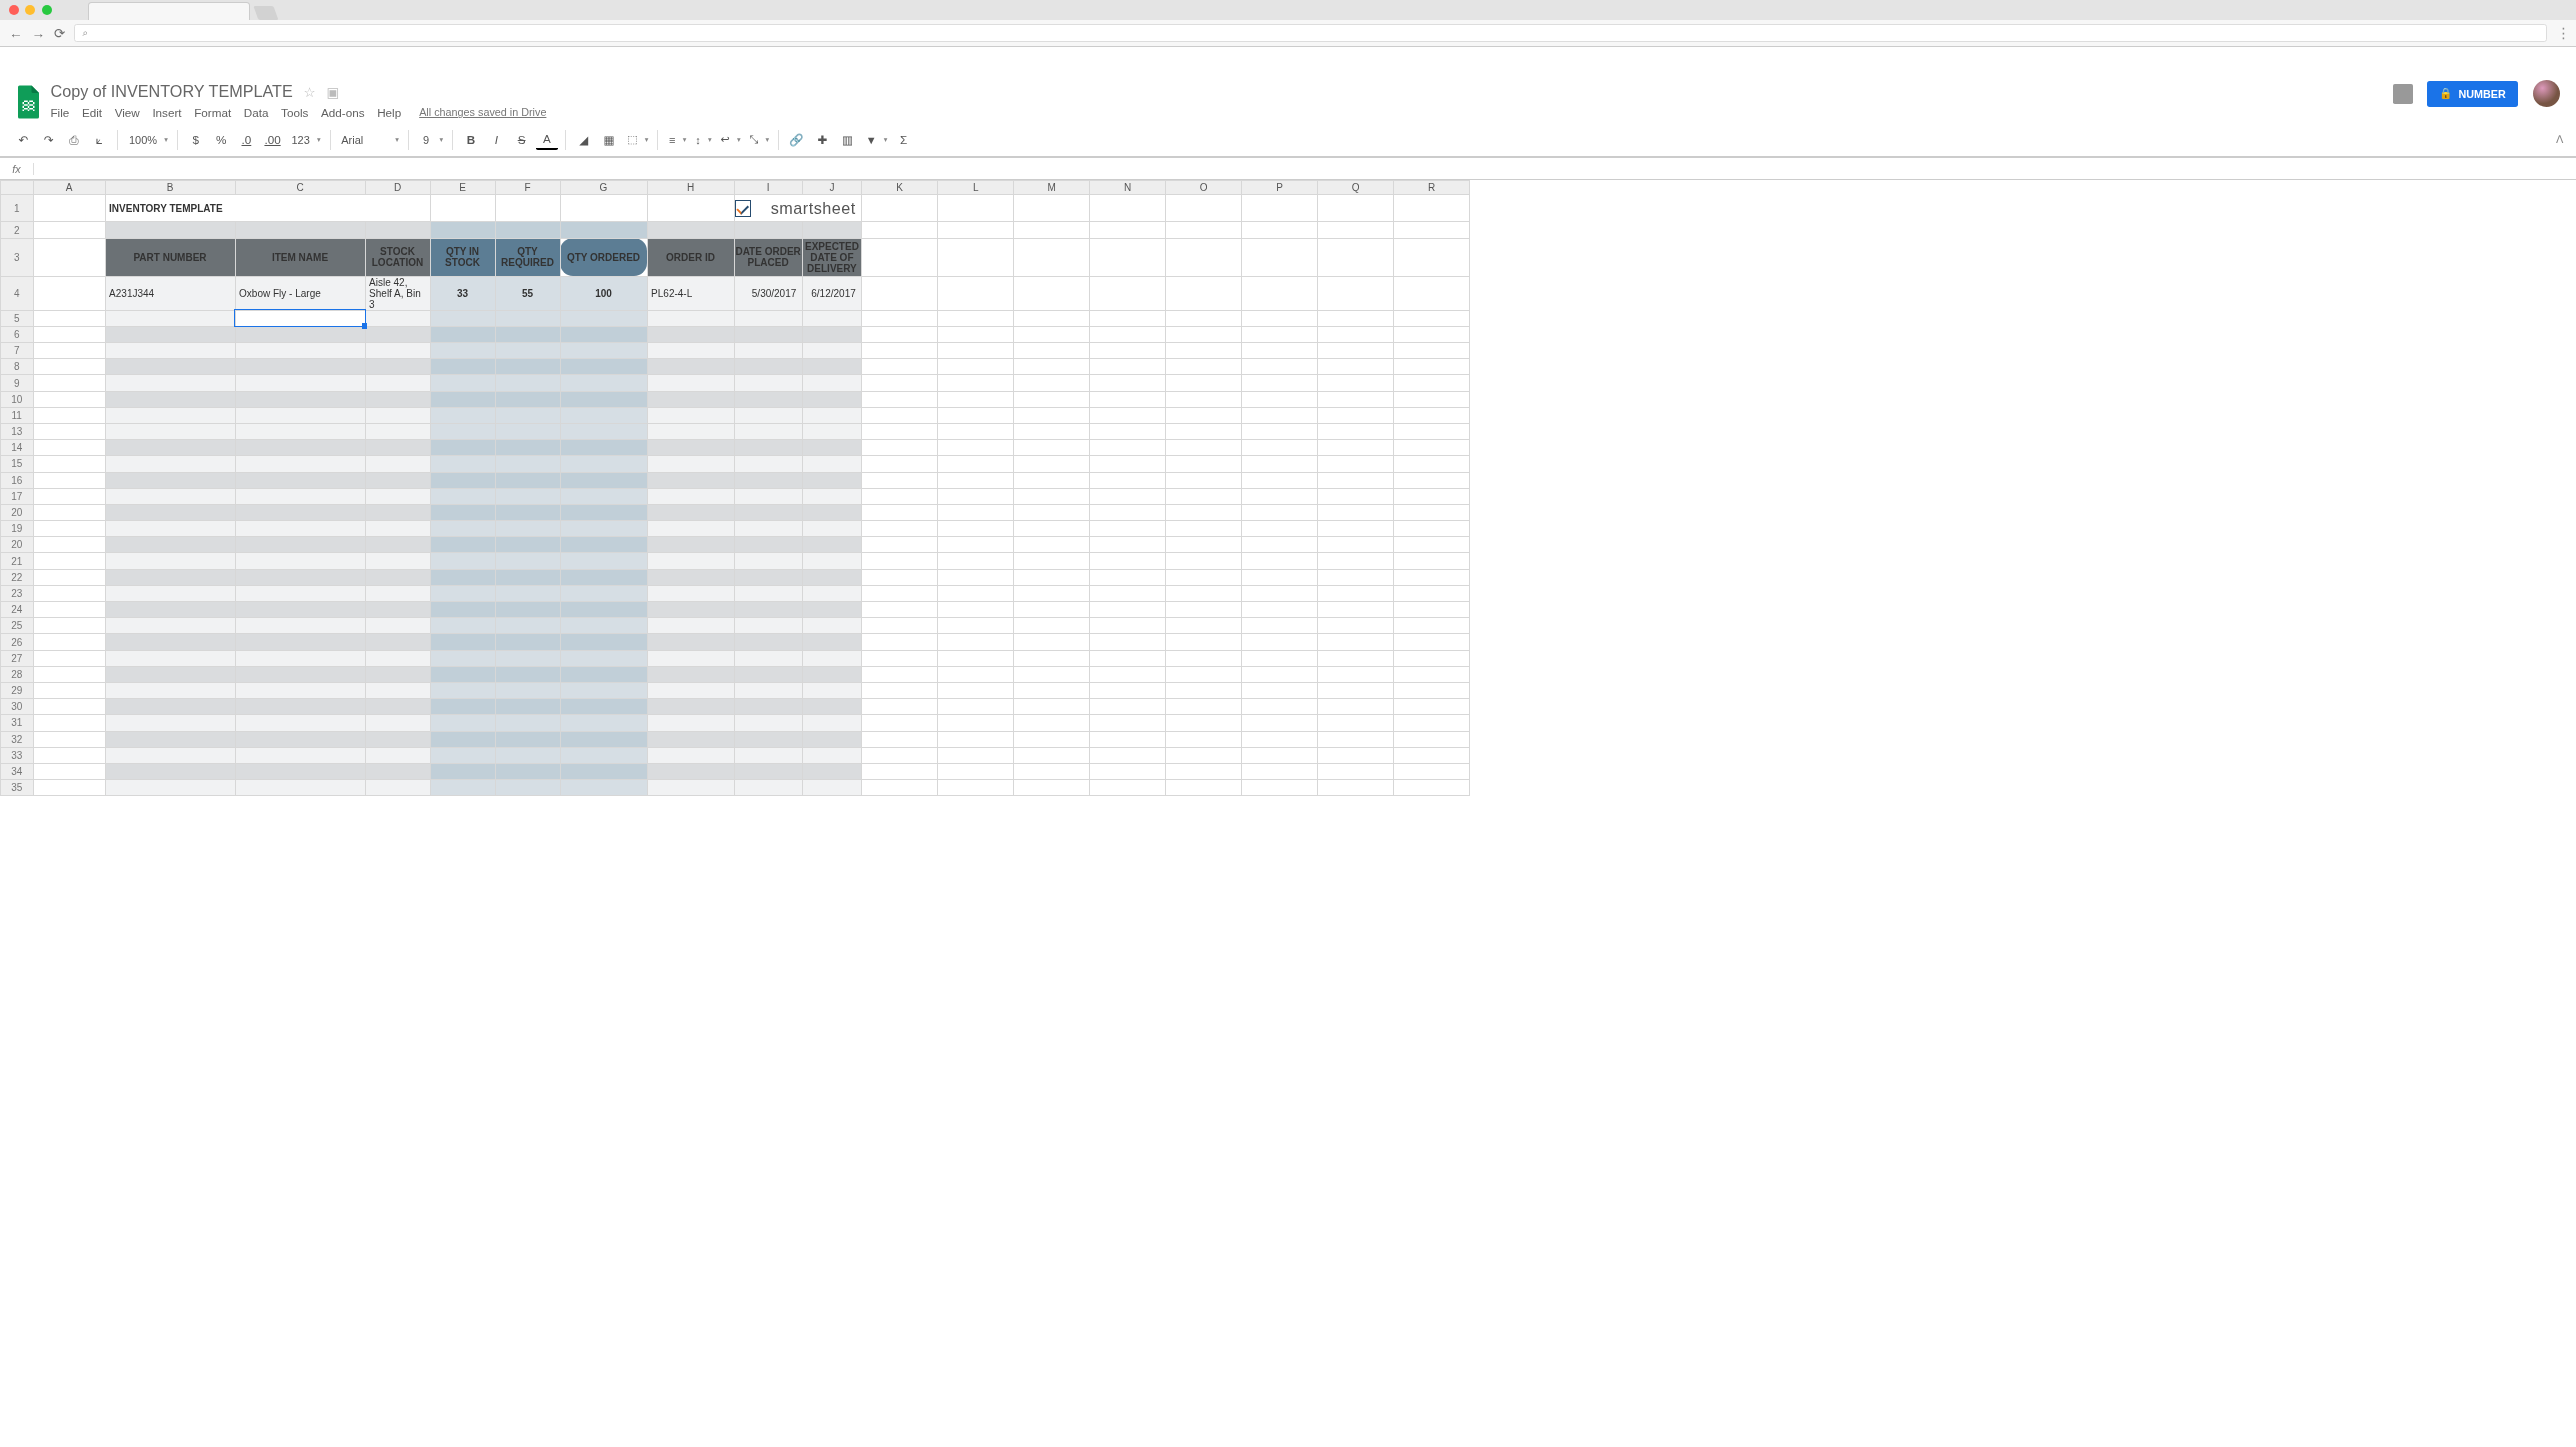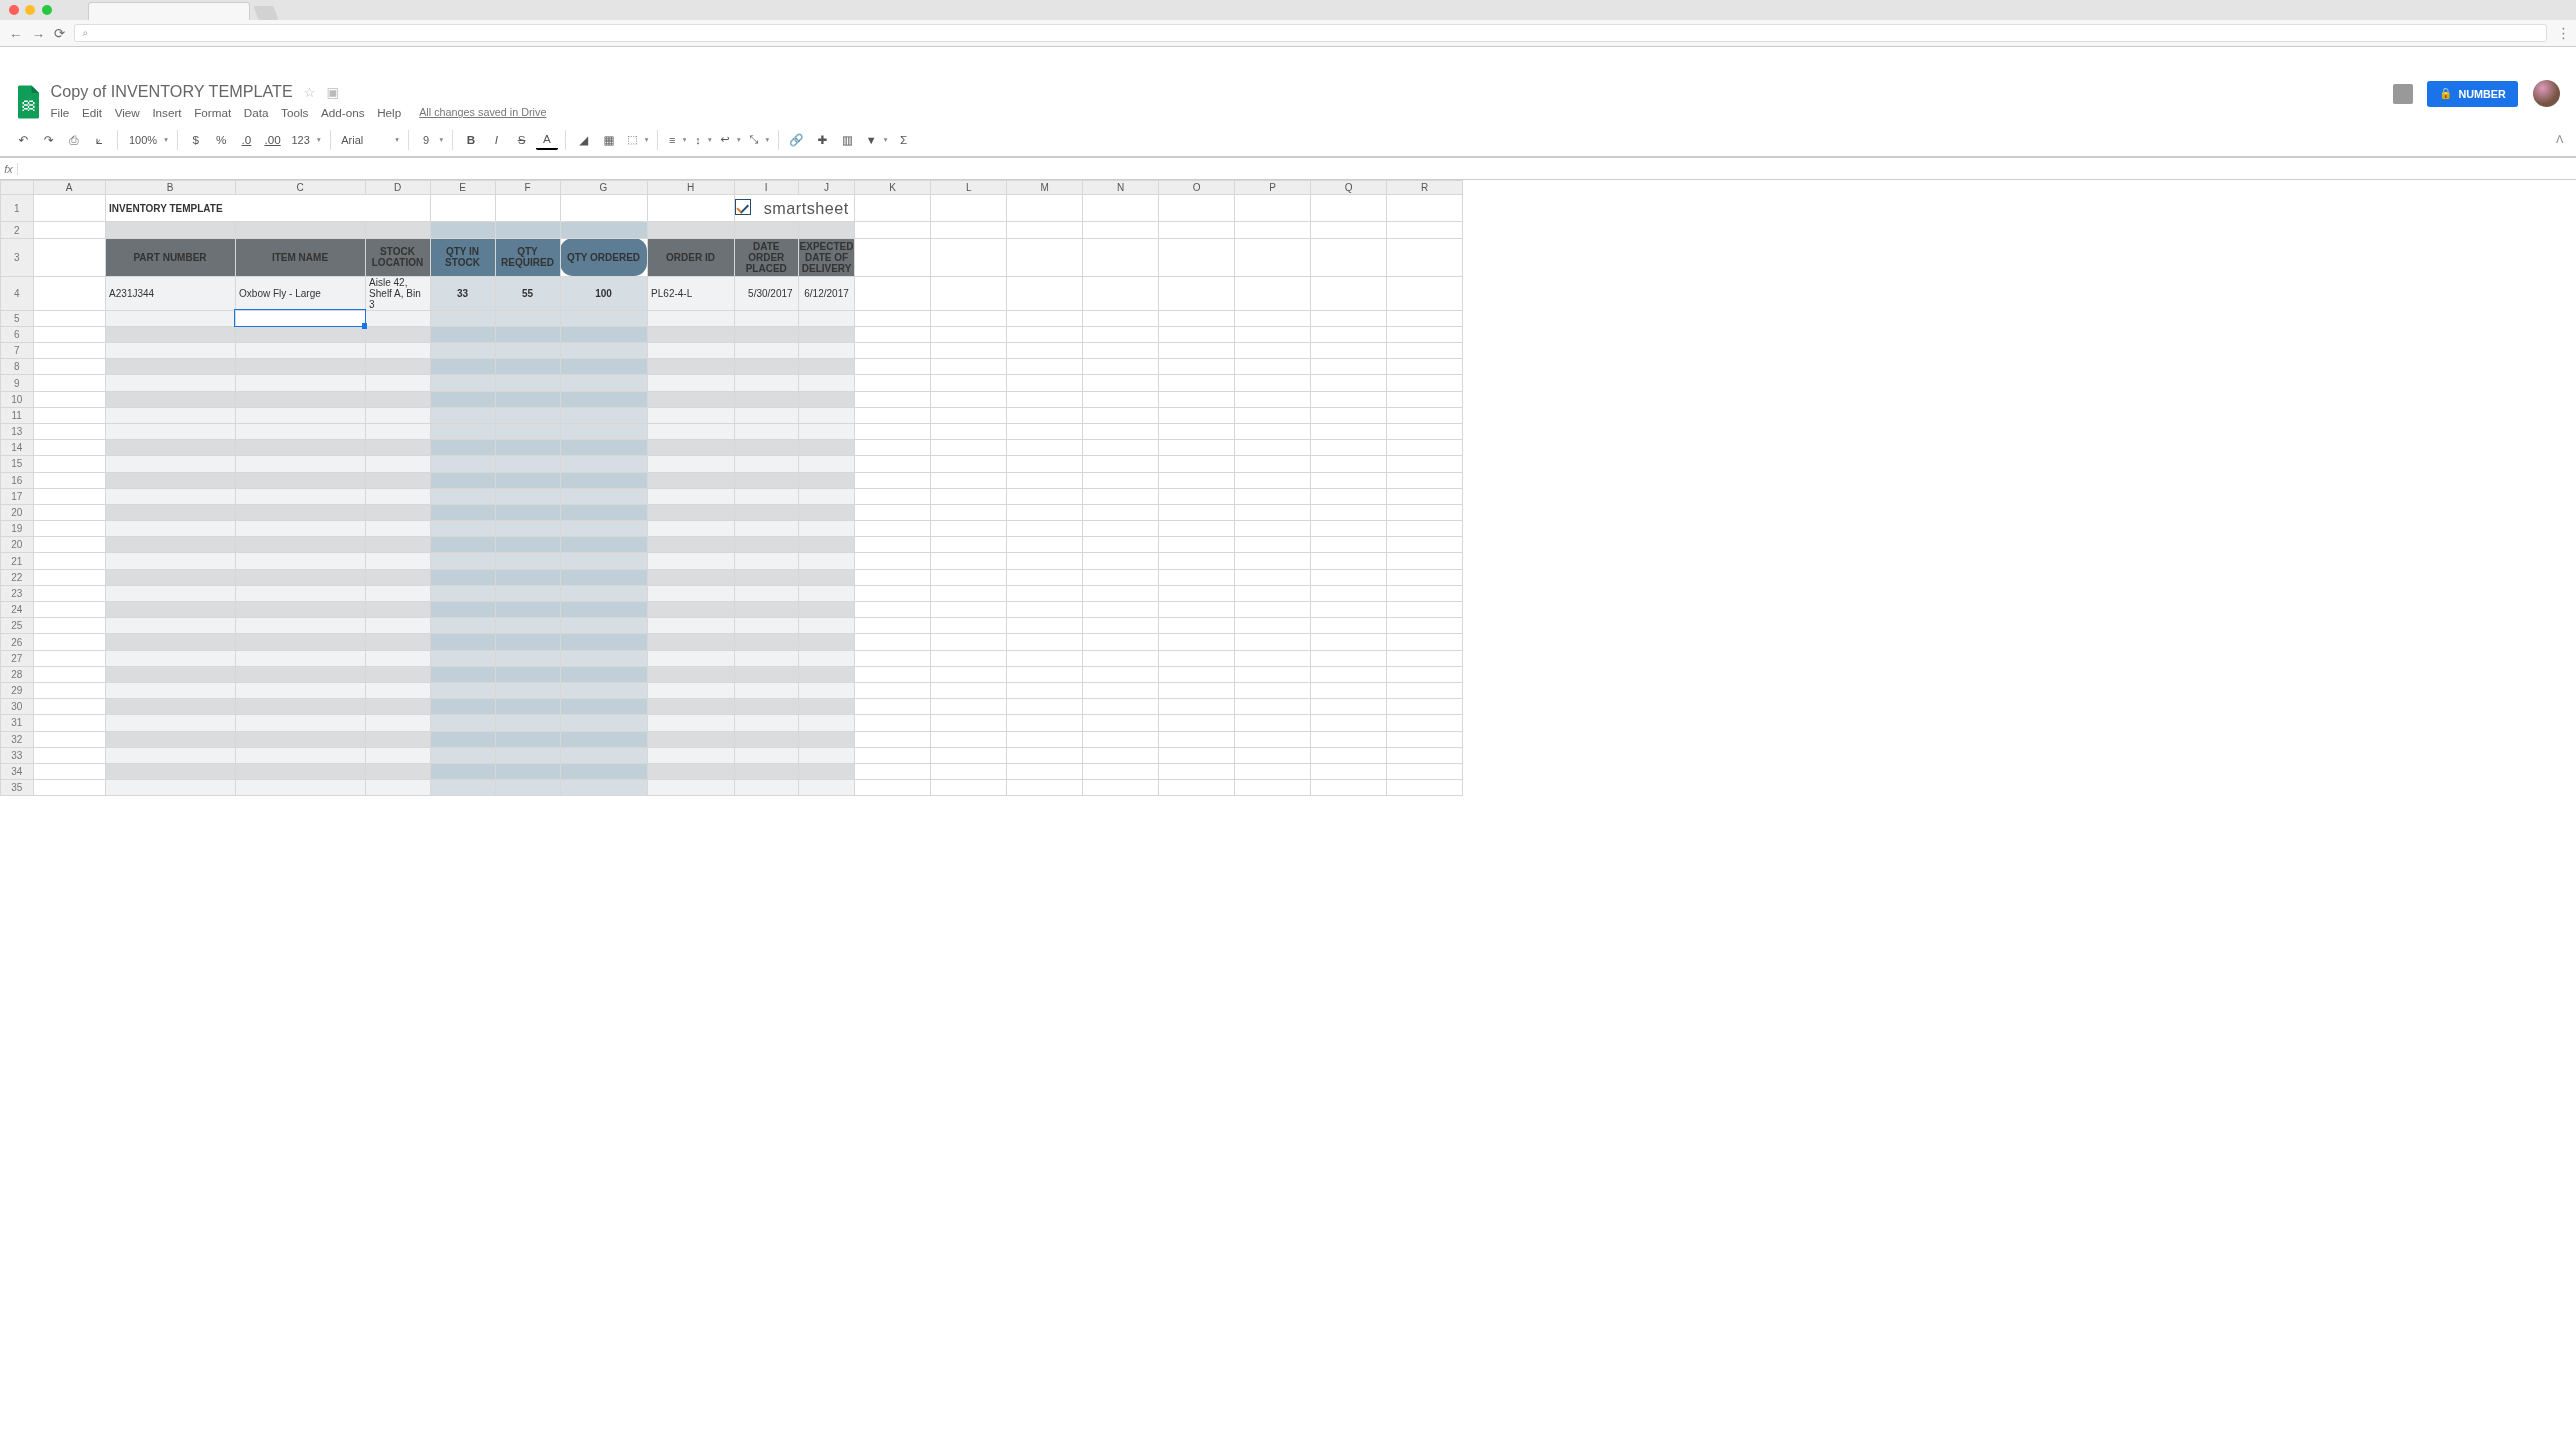--- a/index.html
+++ b/index.html
@@ -40,21 +40,21 @@
 .tb-btn { min-width:21.7px; height:23.5px; display:flex; align-items:center; justify-content:center; cursor:pointer; border-radius:1.8px; padding:0 3.6px; position:relative;}
 .tb-sep { width:0.9px; height:20px; background:#ddd; margin:0 3.6px;}
 .tb-dd { padding-right:12.6px; position:relative; font-size:11px;}
 .tb-dd:after { content:"▾"; font-size:7.2px; color:#888; position:absolute; right:1.8px; top:7.2px;}
 .tb-wide { min-width:63px; justify-content:flex-start; padding-left:3.6px;}
 .tb-txt-color { border-bottom:2.7px solid #000; height:20px;}
 .tb-collapse { margin-left:auto; cursor:pointer; font-size:10.8px; color:#888;}
 
 
 .fx-bar { height:21.7px; border-bottom:0.9px solid #ccc; display:flex; align-items:center; font-size:10.8px; color:#777;}
-.fx-lbl { width:18px; text-align:center; font-style:italic; border-right:0.9px solid #ddd;}
+.fx-lbl { width:34px; text-align:center; font-style:italic; border-right:0.9px solid #ddd;}
 .fx-in { flex:1; padding:0 5.4px; }
 
 
 .grid-wrap { position:relative; overflow:auto; height:calc(100vh - 153px); }
 table.grid { border-collapse:collapse; table-layout:fixed; }
 .grid th, .grid td { border:0.9px solid #d7d7d7; height:16.2px; font-size:10px; color:#333; background:#fff; }
 .grid thead th { background:#eee; color:#555; font-weight:normal; text-align:center; height:14.4px; }
 .grid .rowhdr { background:#eee; text-align:center; color:#777; width:32.5px;}
 .corner { background:#eee; width:32.5px;}
 
@@ -69,21 +69,21 @@
 .row-a { background:#f1f2f3 !important; }
 .row-b { background:#dadcde !important; }
 .col-blu-a { background:#d6dee4 !important; }
 .col-blu-b { background:#c1cfd8 !important; }
 .data { padding:0 3.6px; }
 .ctr { text-align:center;}
 .rgt { text-align:right; padding-right:5.4px;}
 .bold { font-weight:bold;}
 
 
-.ss-logo { display:flex; justify-content:flex-end; gap:13px; padding-right:5.4px;}
+.ss-logo { display:flex; align-items:center; justify-content:flex-end; gap:20px; padding-right:5.4px;}
 .ss-check { width:16.2px; height:16.2px; border:1.8px solid #254b6f; position:relative; }
 .ss-check:before{content:"";position:absolute;left:1.8px;top:3.6px;width:9px;height:4.5px;border-left:2.3px solid #ef7622;border-bottom:2.3px solid #254b6f;transform:rotate(-45deg);}
 .ss-txt { font-size:16.2px; color:#555; letter-spacing:0.5px;}
 </style>
 </head>
 <body>
 
 <div class="chrome">
   <div class="tab-strip">
     <div class="traffic">

